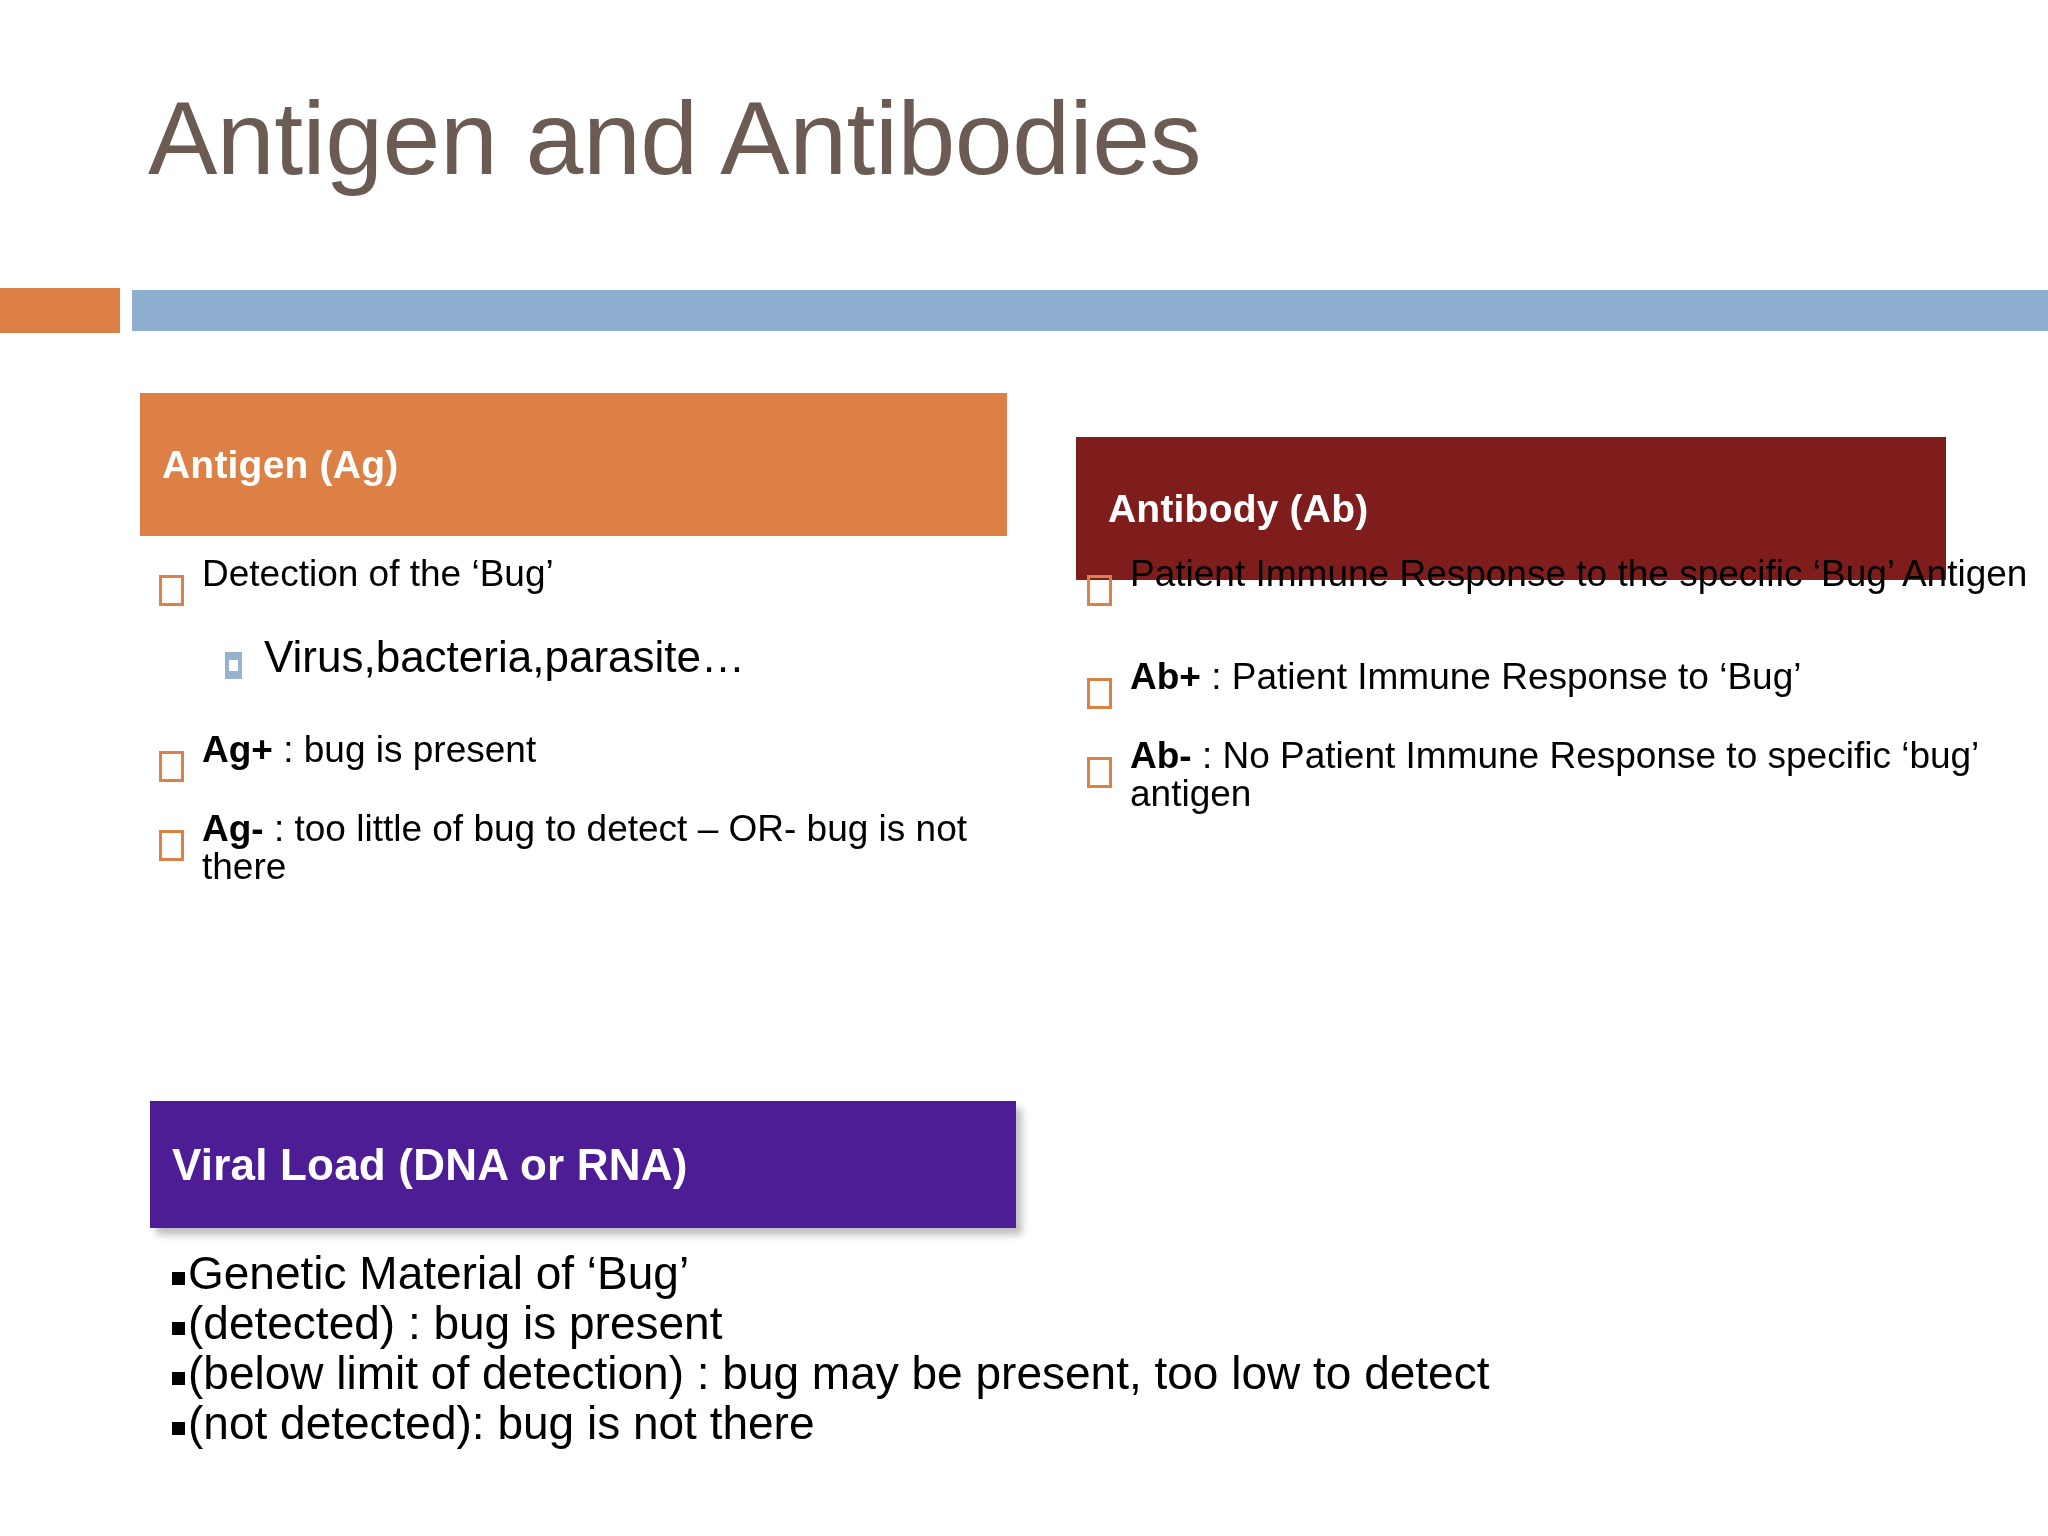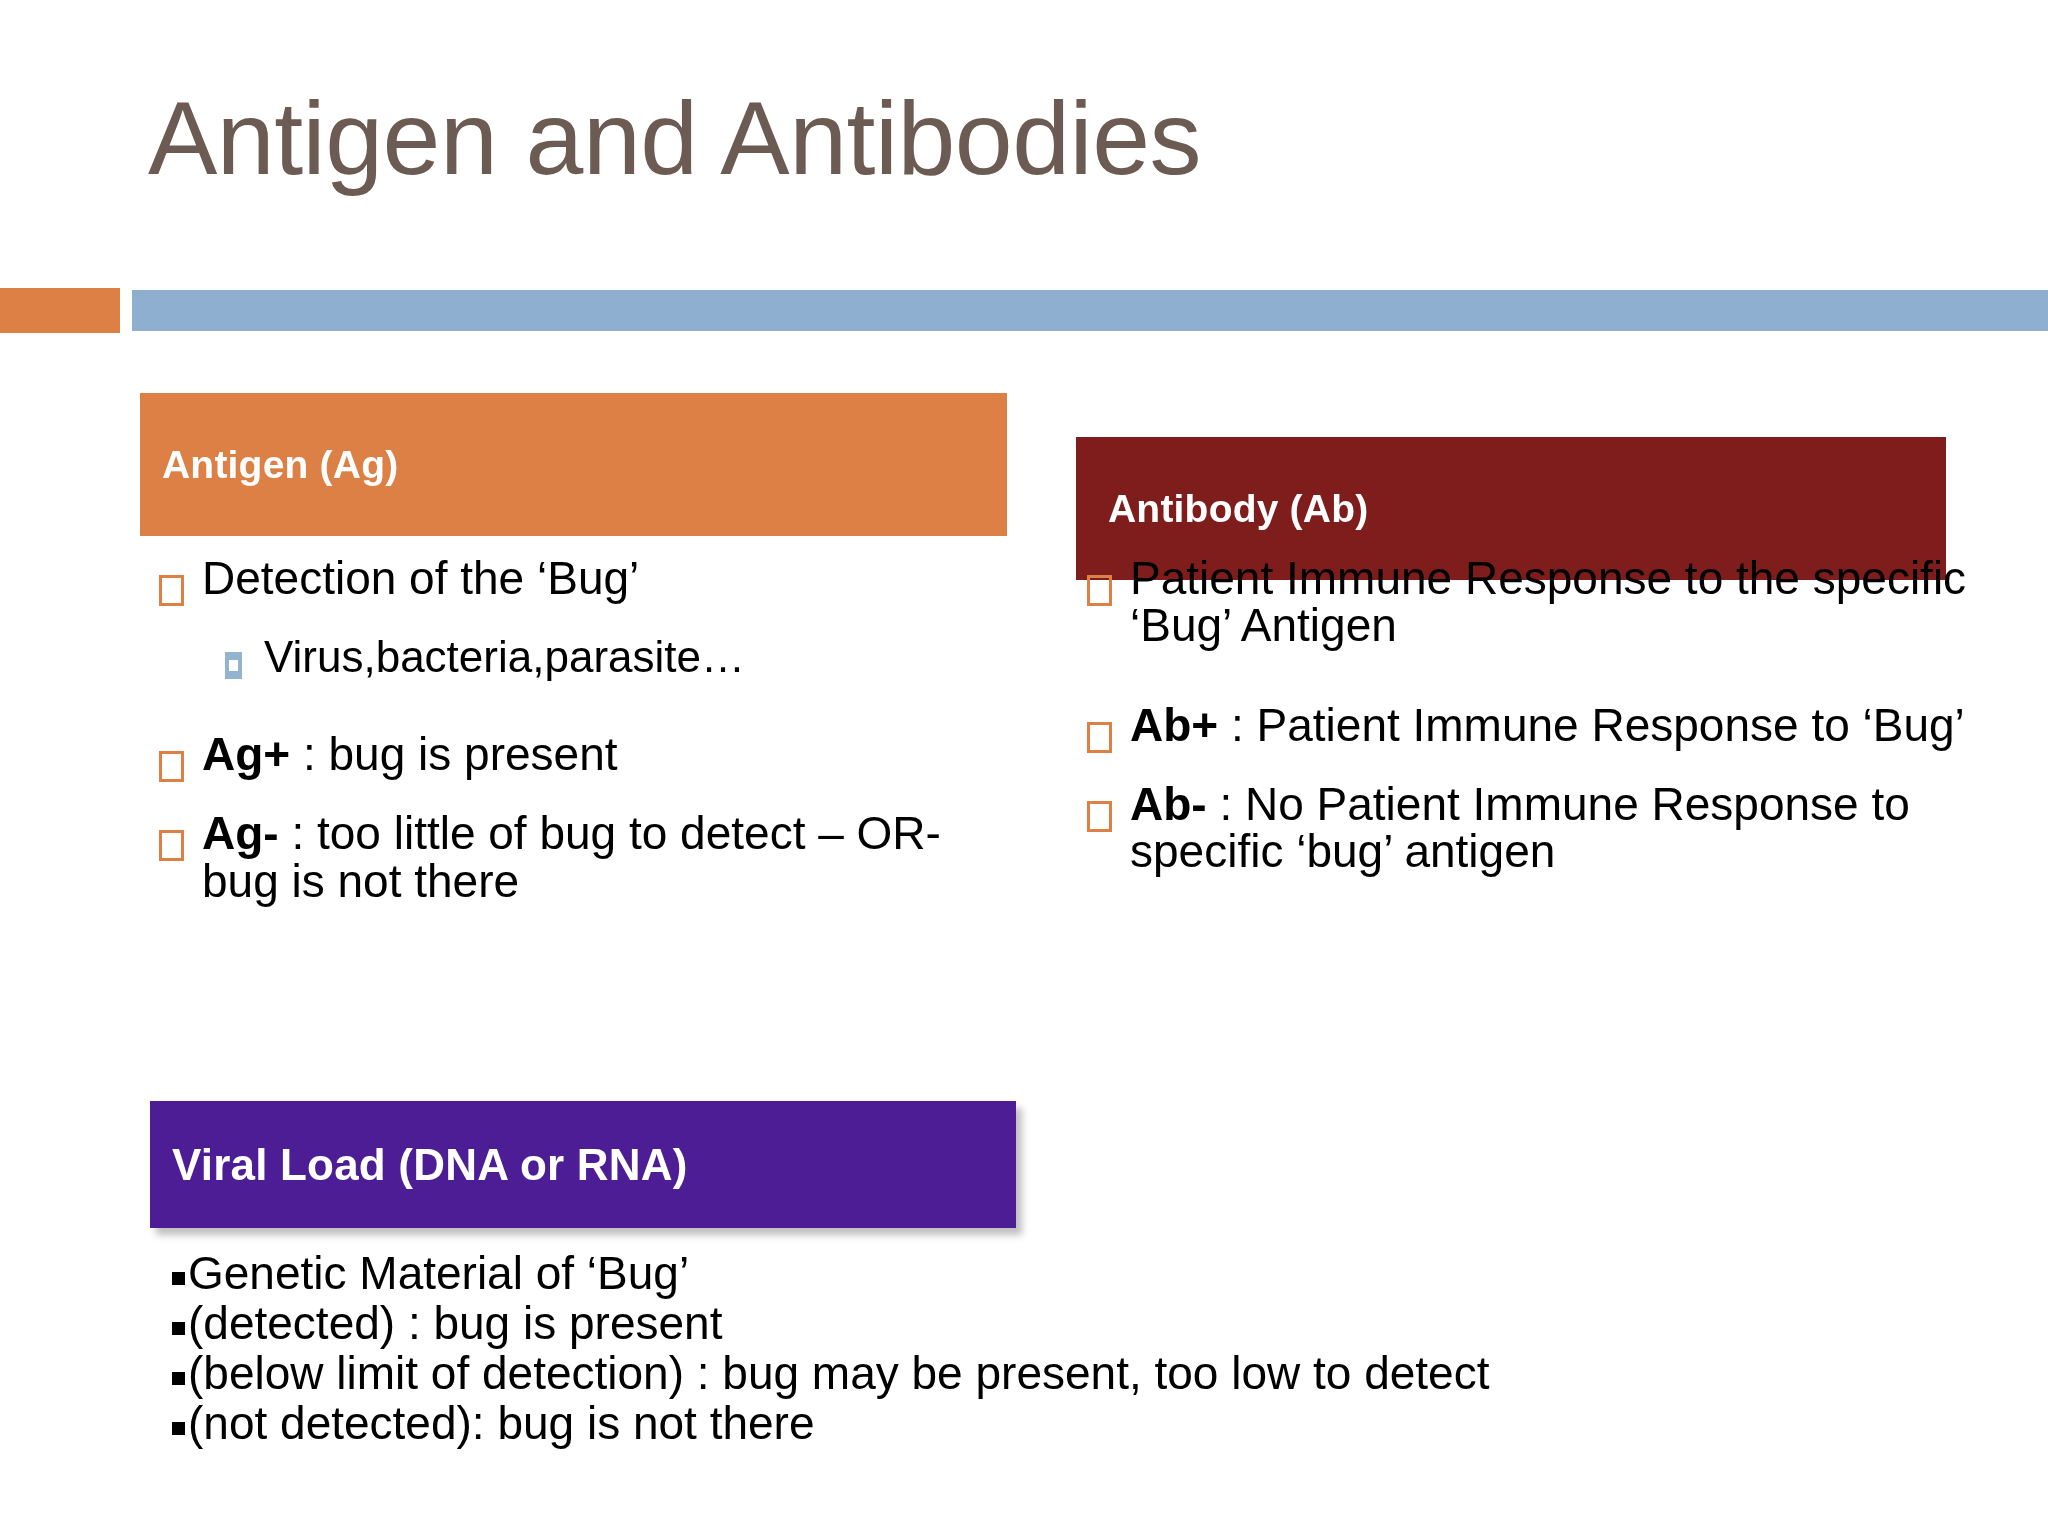--- a/index.html
+++ b/index.html
@@ -146,21 +146,21 @@
   }
   .marker-sq .glyph {
     display: block;
     width: 13px;
     height: 13px;
     background: #000000;
     margin-top: 22px;
   }
 
   .bullet-text {
-    font-size: 46px;
+    font-size: 37px;
     line-height: 1.03;
     color: #000000;
     flex: 1 1 auto;
   }
   .bullet-text.sub {
     font-size: 44px;
   }
   .bullet-text b { font-weight: bold; }
 
   .row-gap-lg { margin-top: 52px; }

